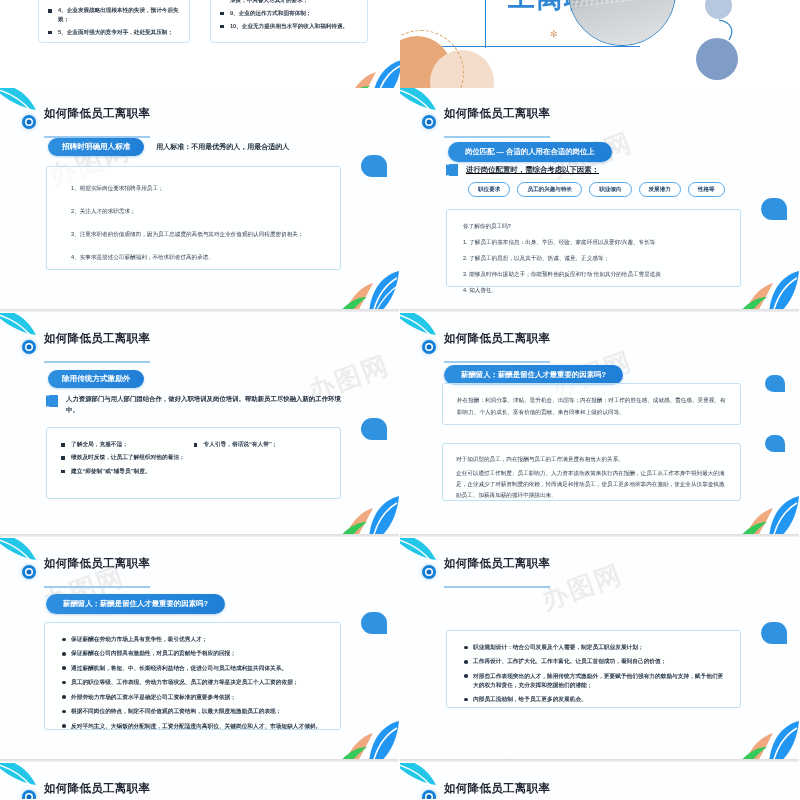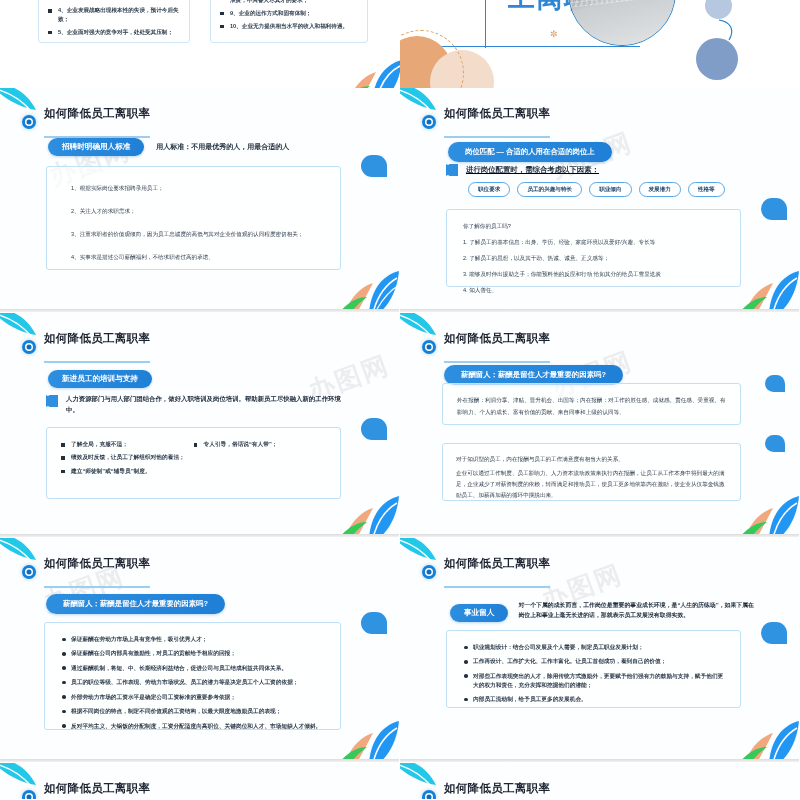--- a/index.html
+++ b/index.html
@@ -318,21 +318,21 @@
         <path d="M0 6 C18 10 30 18 40 30" stroke="#fff" stroke-width="1.4" fill="none"></path>
       </svg>
       <div class="wm" style="right:8px; top:48px;">办图网</div>
 
       <div class="hdr">
         <span class="hdr-icon"></span>
         <span class="hdr-title">如何降低员工离职率</span>
       </div>
 
       <div style="position:absolute; left:48px; top:54px;">
-        <span class="pill">新进员工的培训与支持</span>
+        <span class="pill">除用传统方式激励外</span>
       </div>
 
       <div style="position:absolute; left:46px; top:80px; right:48px; display:flex; gap:9px; align-items:flex-start;">
         <span class="arrow" style="margin-top:2px; flex:0 0 auto;"></span>
         <span class="lead">人力资源部门与用人部门团结合作，做好入职培训及岗位培训。帮助新员工尽快融入新的工作环境中。</span>
       </div>
 
       <div class="blob" style="right:12px; top:105px;"></div>
       <div class="box" style="position:absolute; left:46px; top:114px; right:58px; height:72px; padding:12px 14px;">
         <div style="display:flex;">
@@ -443,24 +443,20 @@
         <path d="M0 0 C22 2 36 12 44 28 C30 26 14 18 2 6 Z" fill="#23c7e8"></path>
         <path d="M0 6 C18 10 30 18 40 30" stroke="#fff" stroke-width="1.4" fill="none"></path>
       </svg>
       <div class="wm" style="left:140px; top:32px;">办图网</div>
 
       <div class="hdr">
         <span class="hdr-icon"></span>
         <span class="hdr-title">如何降低员工离职率</span>
       </div>
 
-      <div style="position:absolute; left:50px; top:62px; right:44px; display:flex; gap:10px; align-items:flex-start;">
-        <span class="pill" style="flex:0 0 auto; margin-top:4px;">事业留人</span>
-        <span style="font-size:5.9px; color:#1b2a38; font-weight:bold; line-height:1.75;">对一个下属的成长而言，工作岗位是重要的事业成长环境，是“人生的历练场”，如果下属在岗位上和事业上毫无长进的话，那就表示员工发展没有取得实效。</span>
-      </div>
 
       <div class="blob" style="right:12px; top:84px;"></div>
       <div class="box" style="position:absolute; left:46px; top:92px; right:58px; height:78px; padding:12px 16px;">
         <ul class="dot">
           <li>职业规划设计：结合公司发展及个人需要，制定员工职业发展计划；</li>
           <li>工作再设计、工作扩大化、工作丰富化。让员工首创成功，看到自己的价值；</li>
           <li>对那些工作表现突出的人才，除用传统方式激励外，更要赋予他们强有力的鼓励与支持，赋予他们更大的权力和责任，充分发挥和挖掘他们的潜能；</li>
           <li>内部员工流动制，给予员工更多的发展机会。</li>
         </ul>
       </div>

